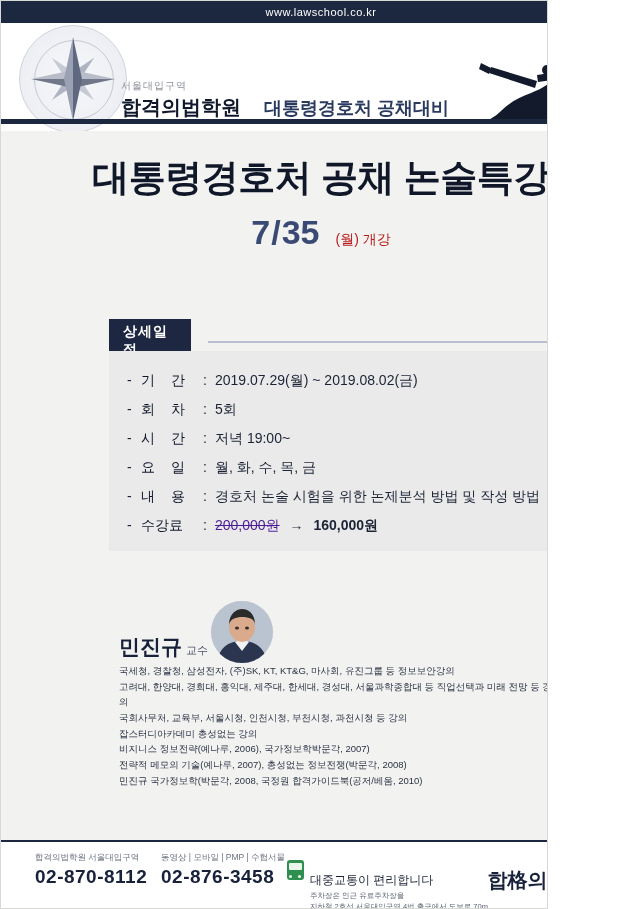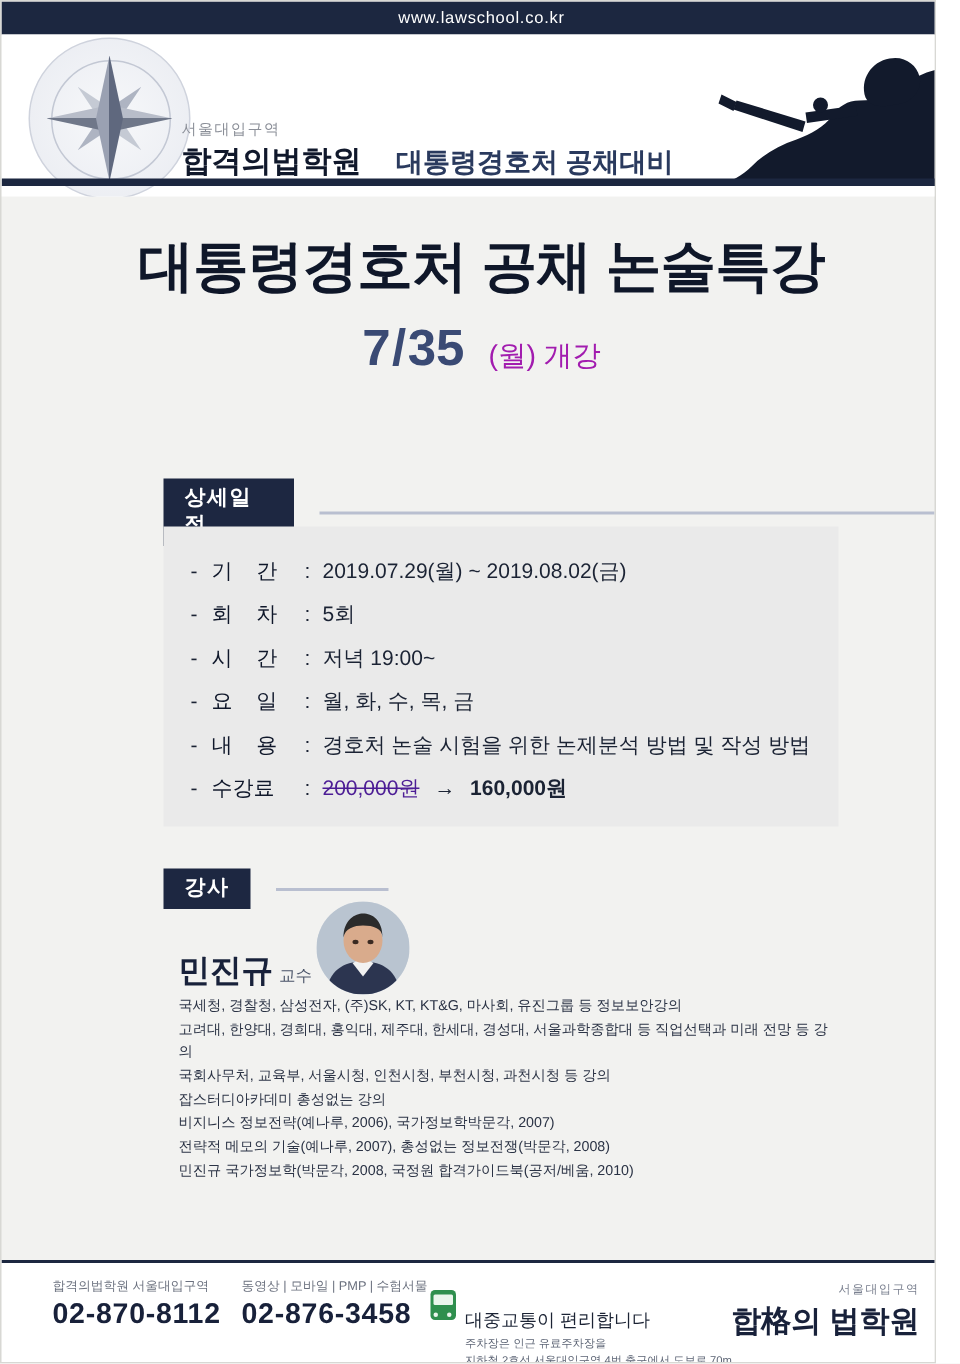--- a/index.html
+++ b/index.html
@@ -5,21 +5,21 @@
   * { box-sizing: border-box; margin: 0; padding: 0; }
   body {
     width: 640px;
     height: 909px;
     font-family: "Liberation Sans", sans-serif;
     background: #ffffff;
     overflow: hidden;
   }
   .poster {
     position: relative;
-    width: 624px;
+    width: 548px;
     height: 909px;
     background: #f2f2f0;
     border: 1px solid #d8d8d4;
     overflow: hidden;
   }
 
   
   .urlbar {
     position: absolute;
     top: 0; left: 0;
@@ -161,21 +161,21 @@
   }
   .date-row {
     margin-top: 10px;
     display: flex;
     align-items: baseline;
     justify-content: center;
     color: #3a4a74;
   }
   .date-big { font-size: 34px; font-weight: bold; }
   .date-slash { font-size: 34px; font-weight: bold; padding: 0 1px; }
-  .date-suffix { font-size: 19px; margin-left: 16px; color: #a21caf; }
+  .date-suffix { font-size: 14px; margin-left: 16px; color: #b91c1c; }
 
   
   .sec-head {
     position: absolute;
     display: flex;
     align-items: center;
     gap: 17px;
   }
   .sec-tag {
     background: #1d2741;
@@ -422,24 +422,20 @@
       <span class="lbl" style="letter-spacing:0;">수강료</span>
       <span class="colon">:</span>
       <span class="val">
         <span class="old-price">200,000원</span>
         <span class="arrow">→</span>
         <span class="new-price">160,000원</span>
       </span>
     </div>
   </div>
 
-  <div class="sec-head" id="teacher-head">
-    <div class="sec-tag">강사</div>
-    <div class="sec-rule"></div>
-  </div>
 
   <div class="teacher-block">
 
     <div class="teacher-photo">
       <svg width="62" height="62" viewBox="0 0 62 62">
         <rect width="62" height="62" fill="#b9c4d0"></rect>
         <path d="M6 62 C8 46 18 40 31 40 C44 40 54 46 56 62 Z" fill="#2c3550"></path>
         <path d="M24 41 L31 50 L38 41 L34 39 L28 39 Z" fill="#f2f2f2"></path>
         <ellipse cx="31" cy="26" rx="13" ry="15" fill="#d9ab8c"></ellipse>
         <path d="M18 24 C18 12 26 8 31 8 C37 8 44 12 44 24 C44 18 38 16 31 16 C25 16 19 18 18 24 Z" fill="#2b2b2b"></path>

